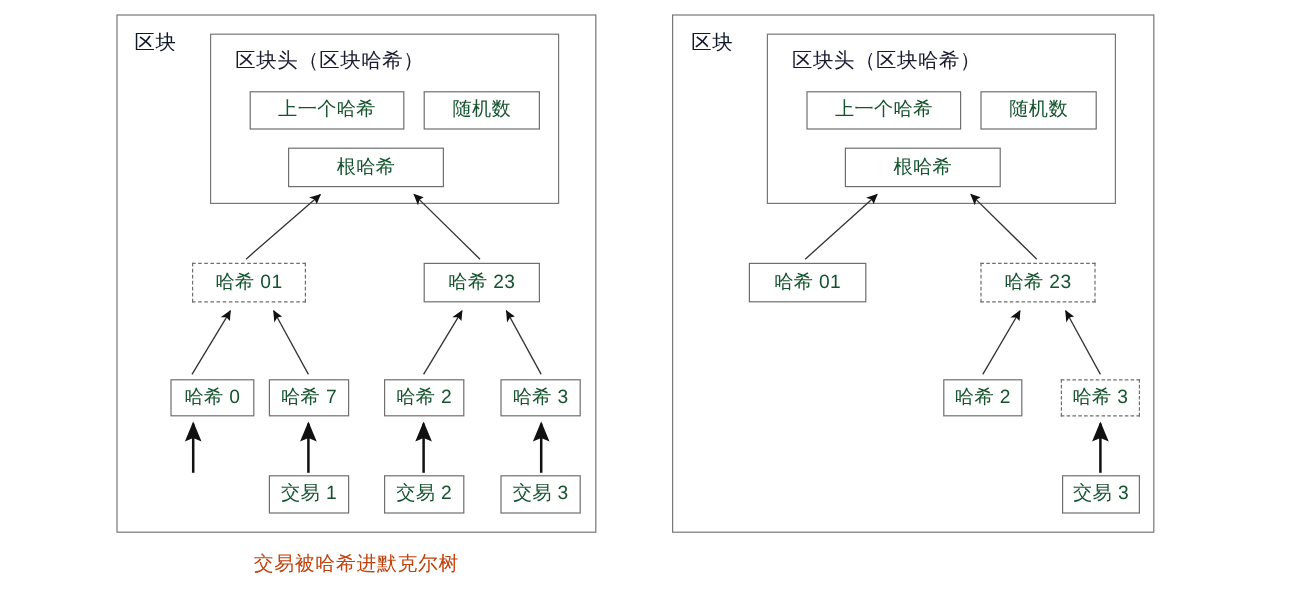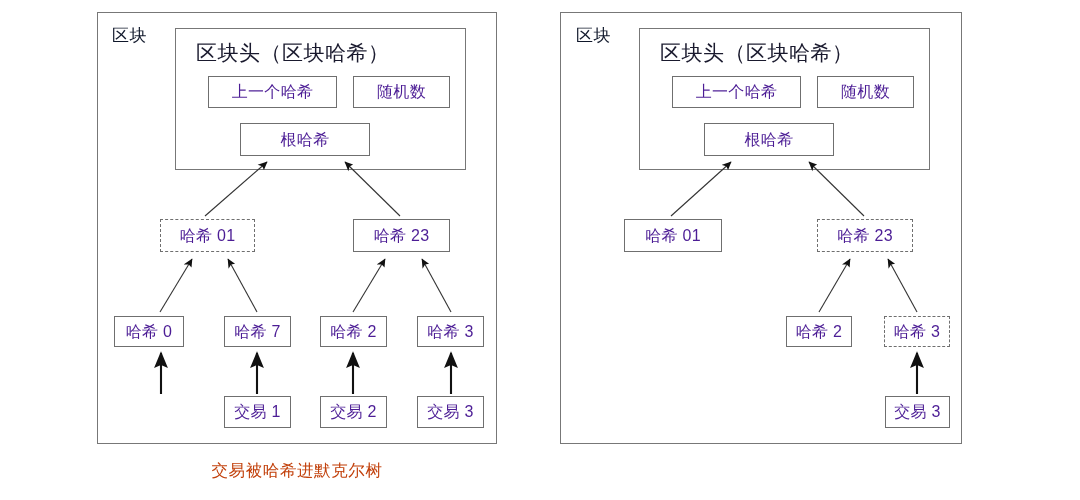--- a/index.html
+++ b/index.html
@@ -43,38 +43,38 @@
     color: #0f172a;
   }
   .header-box {
     position: absolute;
     border: 1.6px solid #777777;
     background: transparent;
     box-sizing: border-box;
   }
   .header-title {
     position: absolute;
-    font-size: 21px;
+    font-size: 17px;
     line-height: 1;
     white-space: nowrap;
     letter-spacing: 0.5px;
   }
   .node {
     position: absolute;
     border: 1.4px solid #6f6f6f;
     background: #ffffff;
     box-sizing: border-box;
     display: flex;
     align-items: center;
     justify-content: center;
     font-size: 16px;
     line-height: 1;
     white-space: nowrap;
     letter-spacing: 0.3px;
-    color: #4c1d95;
+    color: #14532d;
   }
   .node.dashed {
     border-style: dashed;
     border-width: 1.3px;
   }
   .caption {
     position: absolute;
     font-size: 16.5px;
     line-height: 1;
     white-space: nowrap;
@@ -99,21 +99,21 @@
   <div class="node" style="left:208px; top:76px; width:129px; height:32px;">上一个哈希</div>
 
   <div class="node" style="left:353px; top:76px; width:97px; height:32px;">随机数</div>
 
   <div class="node" style="left:240px; top:123px; width:130px; height:33px;">根哈希</div>
 
   <div class="node dashed" style="left:160px; top:219px; width:95px; height:33px;">哈希 01</div>
 
   <div class="node" style="left:353px; top:219px; width:97px; height:33px;">哈希 23</div>
 
-  <div class="node" style="left:114px; top:316px; width:70px; height:31px;">哈希 0</div>
+  <div class="node" style="left:142px; top:316px; width:70px; height:31px;">哈希 0</div>
 
   <div class="node" style="left:224px; top:316px; width:67px; height:31px;">哈希 7</div>
 
   <div class="node" style="left:320px; top:316px; width:67px; height:31px;">哈希 2</div>
 
   <div class="node" style="left:417px; top:316px; width:67px; height:31px;">哈希 3</div>
 
 
   <div class="node" style="left:224px; top:396px; width:67px; height:32px;text-align:center;">交易 1</div>
 

